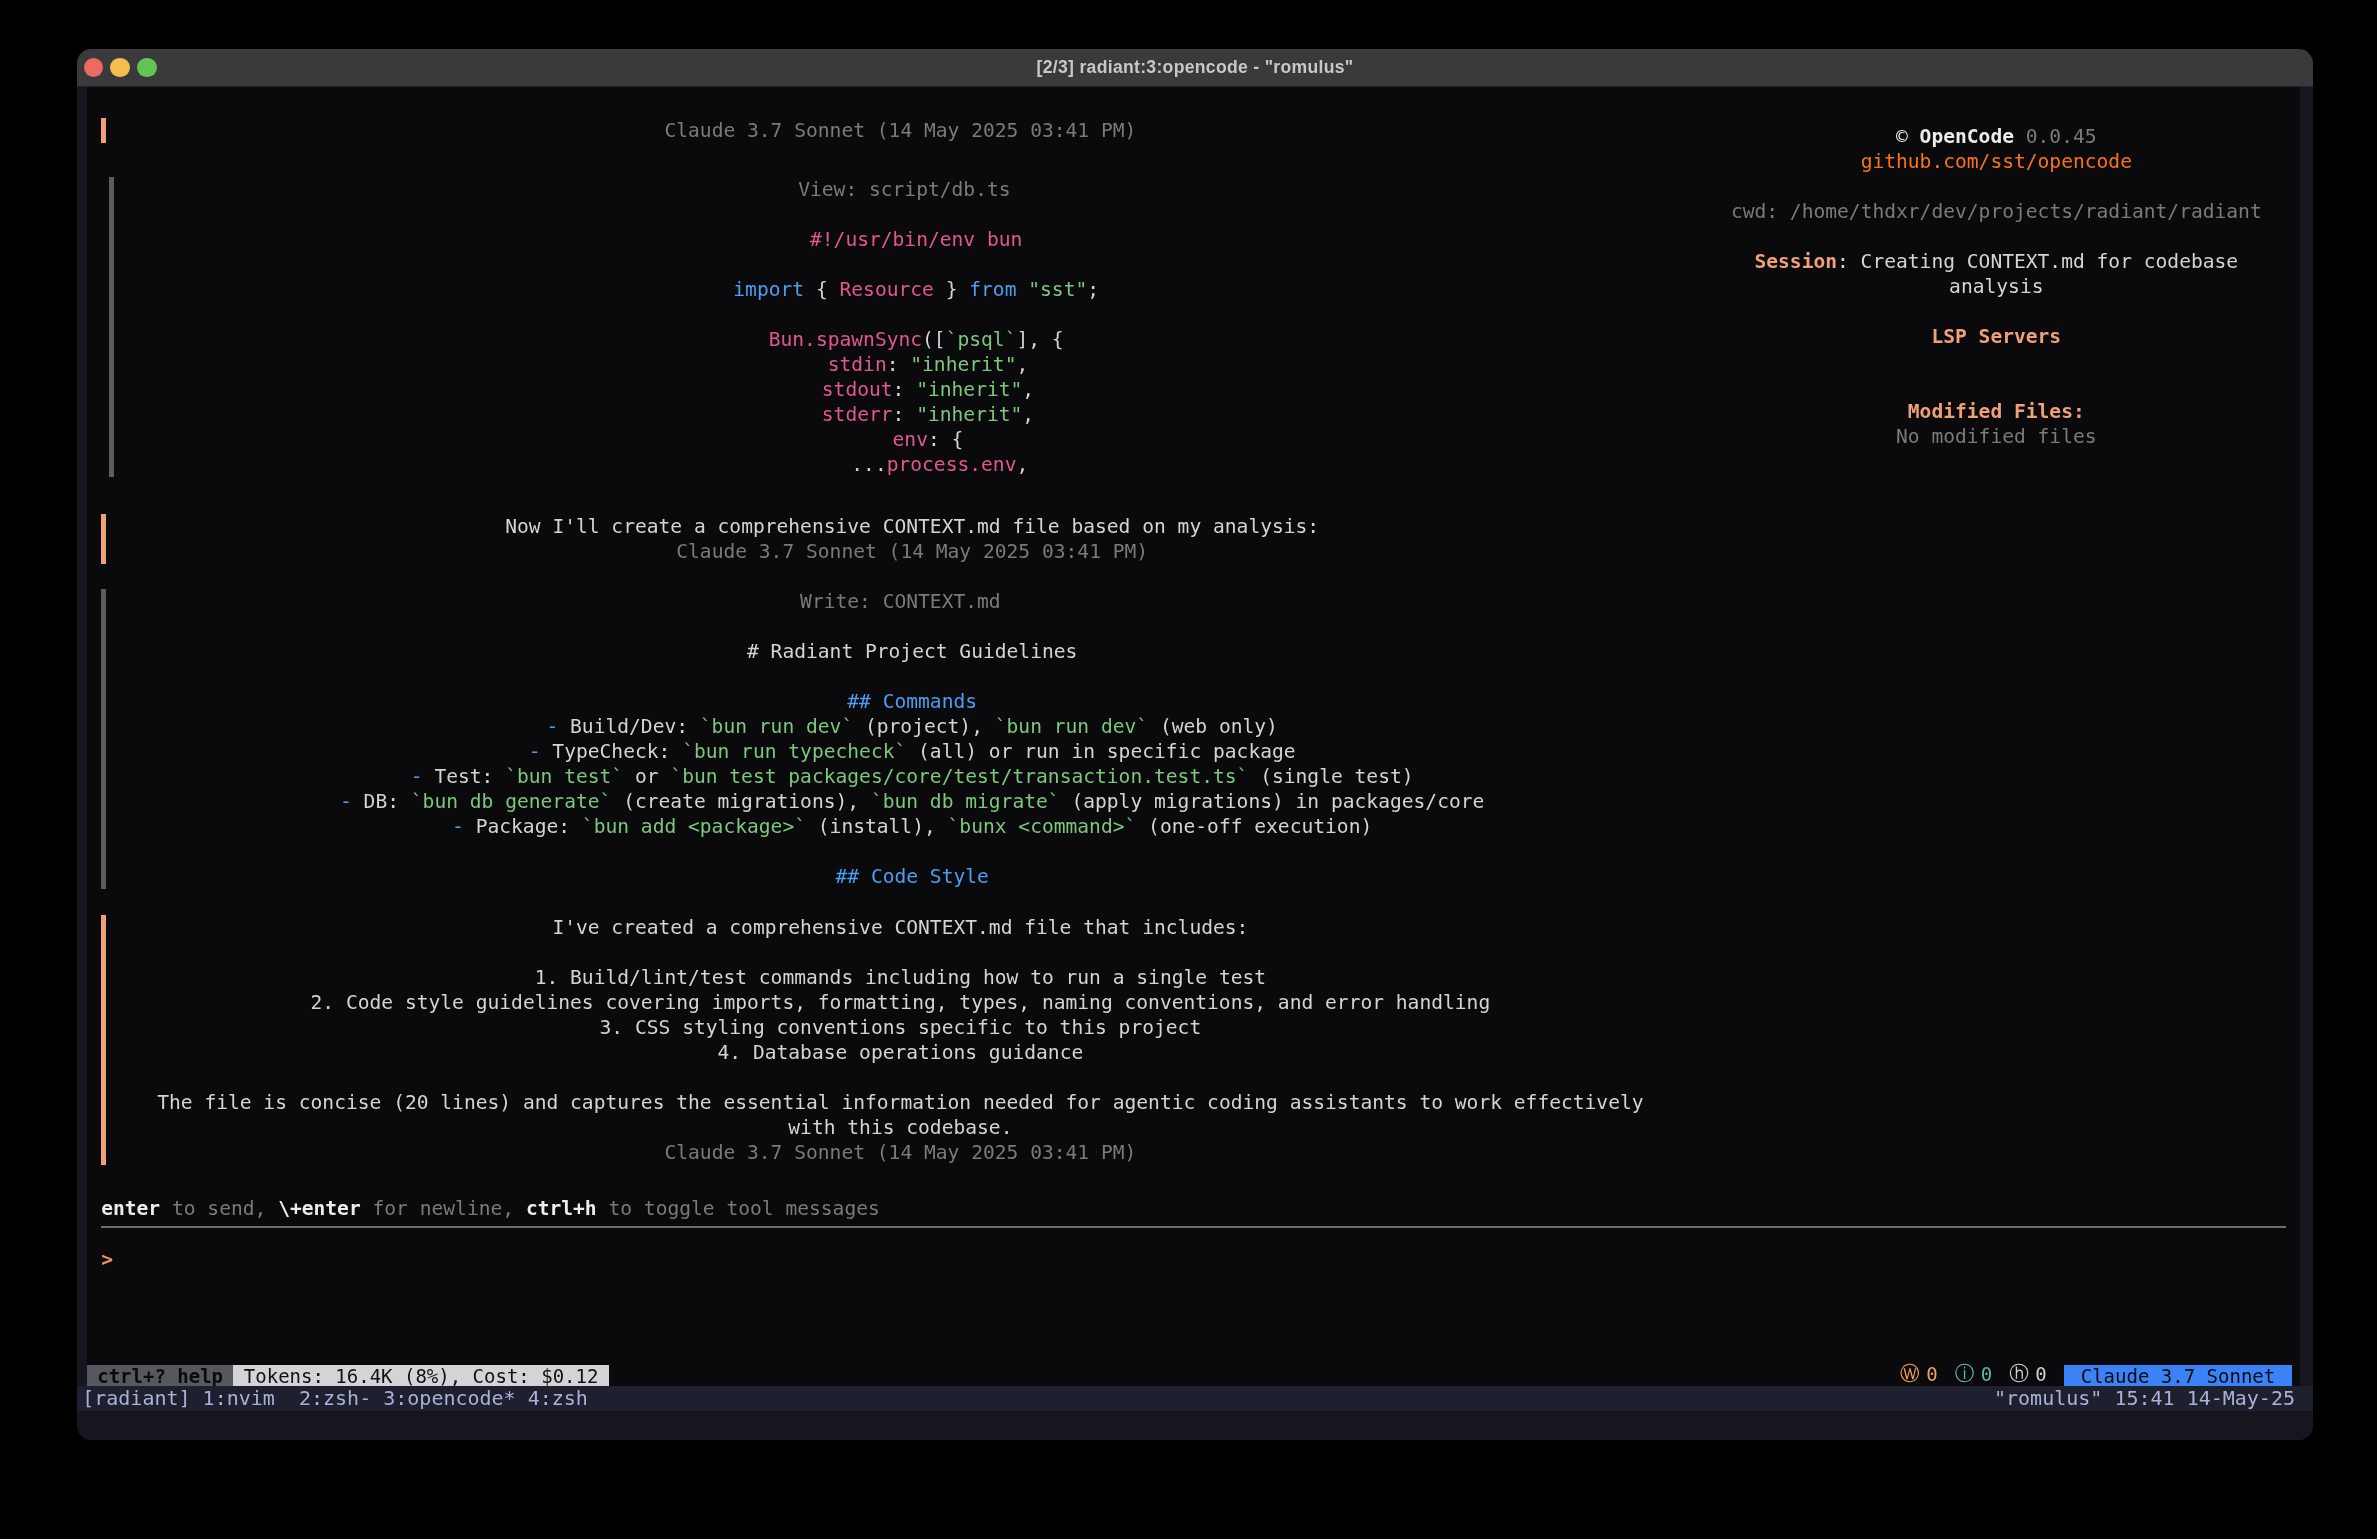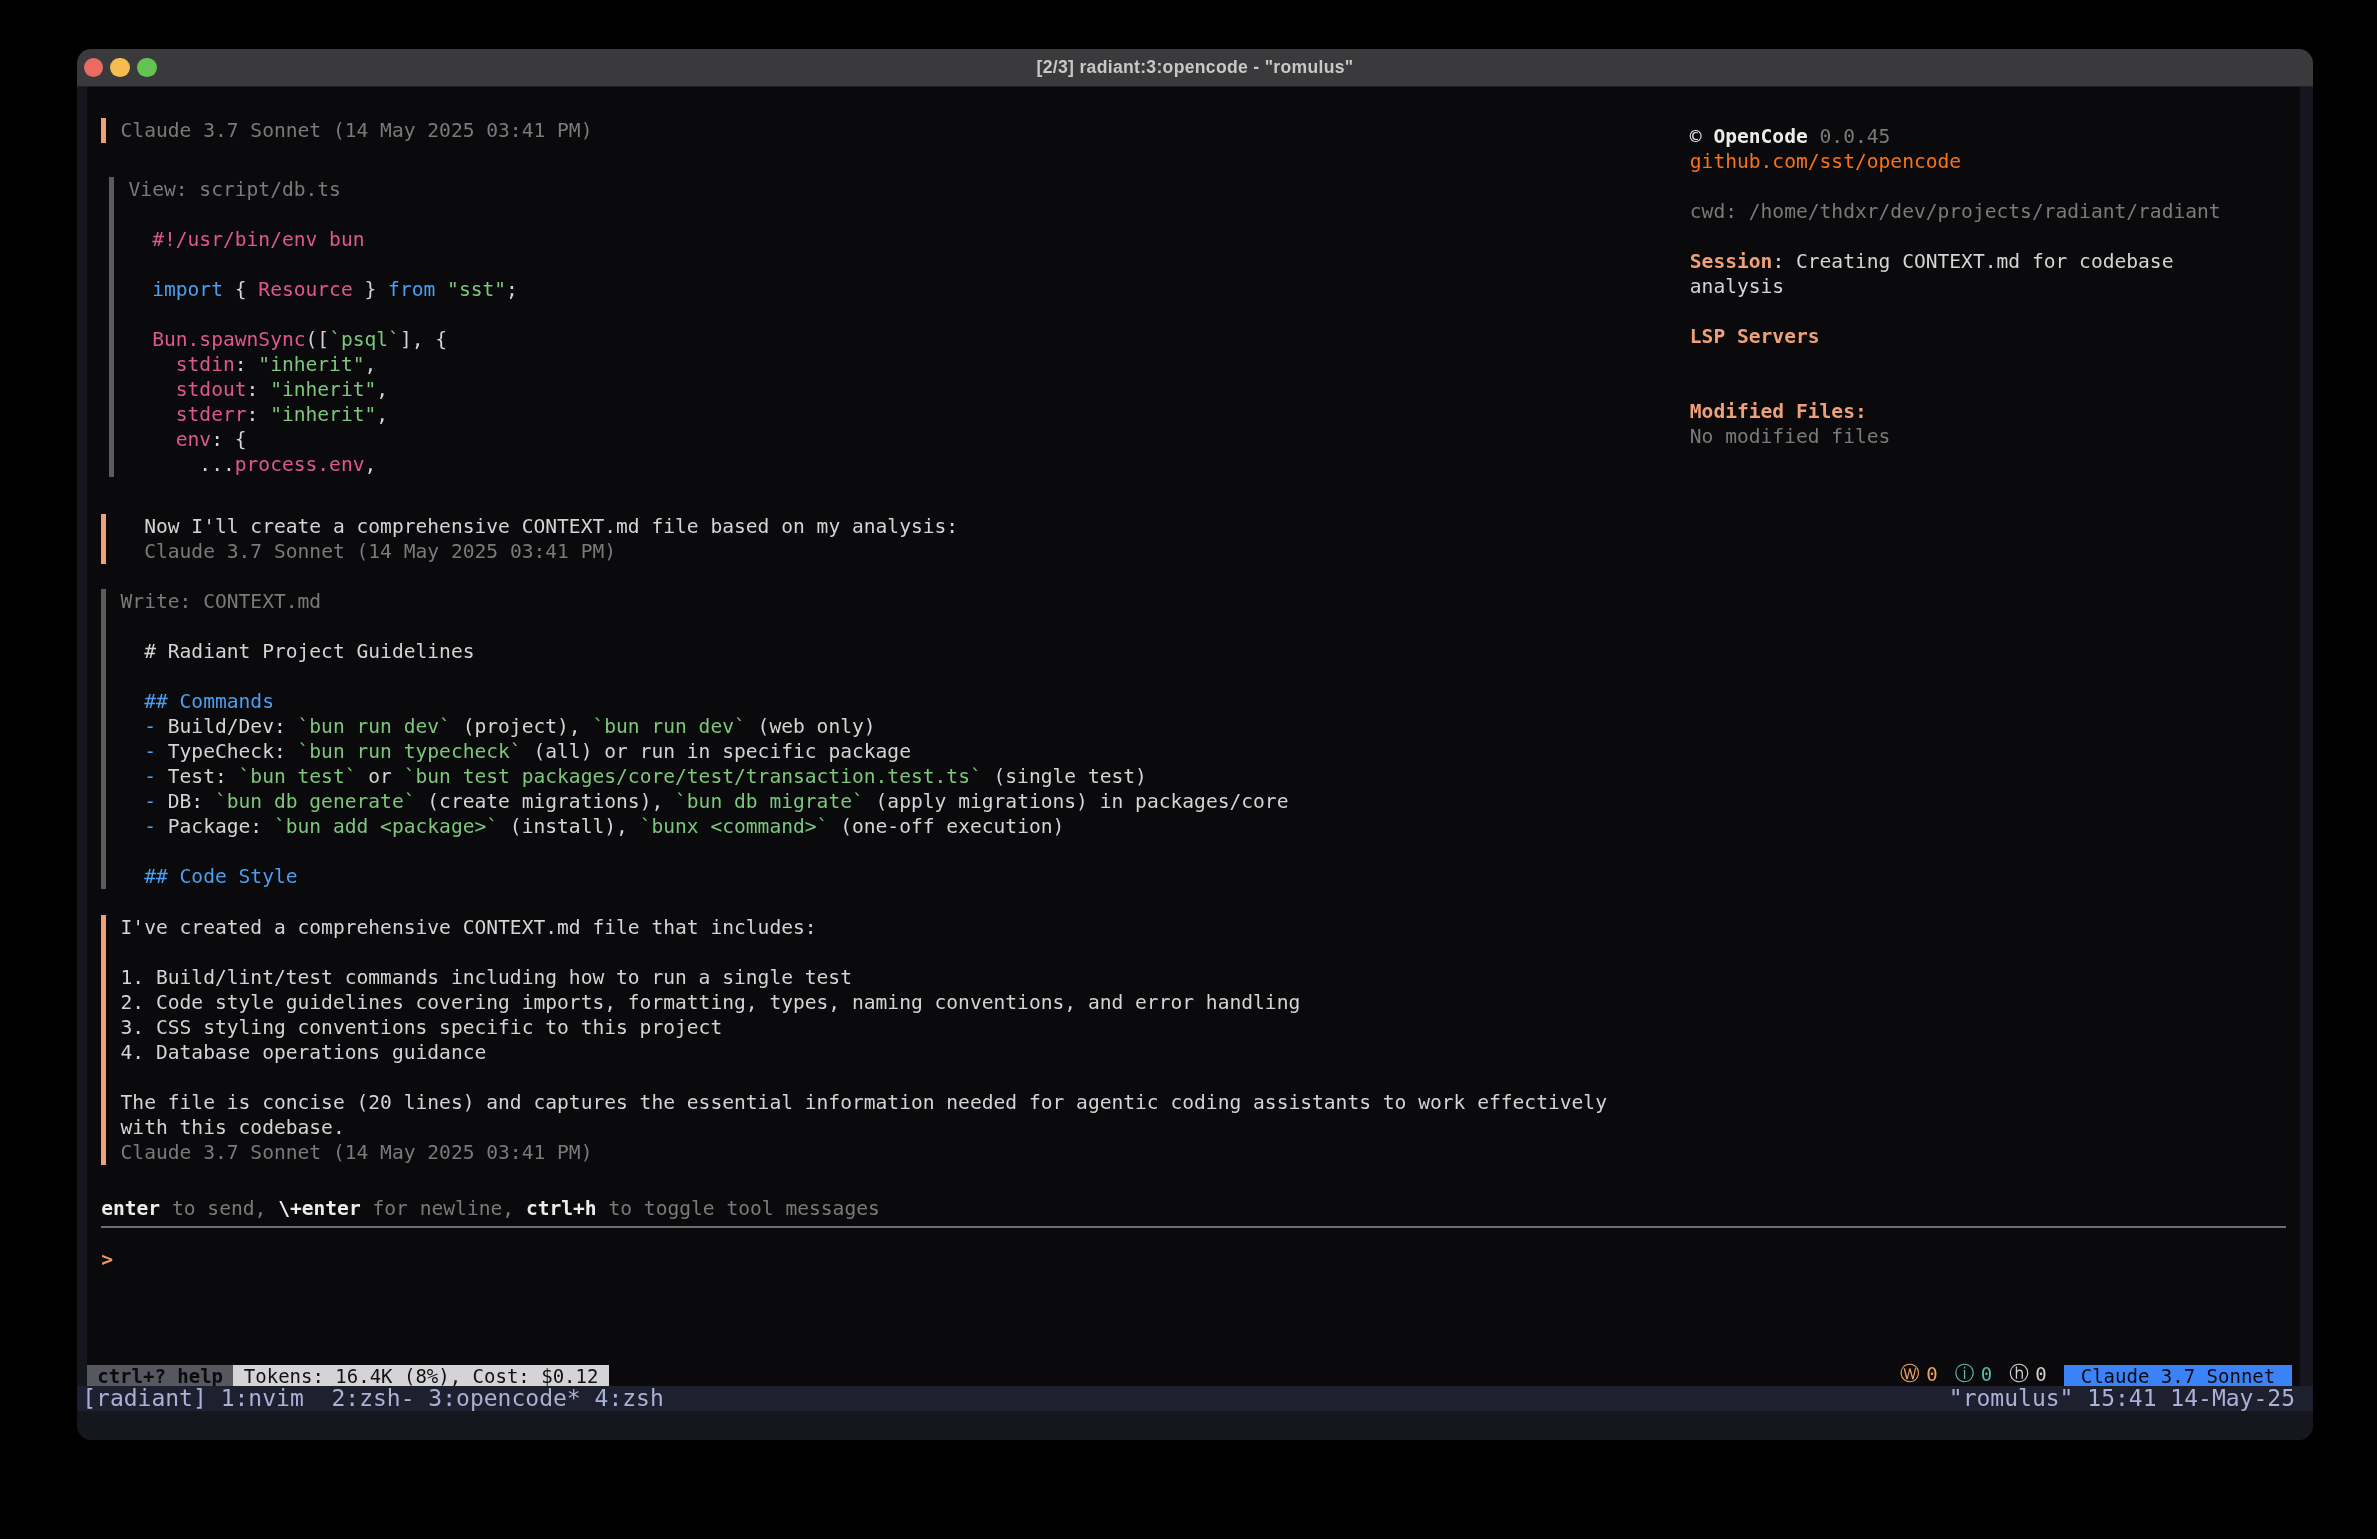--- a/index.html
+++ b/index.html
@@ -21,21 +21,21 @@
   .dot-close { background:#ec6b60; }
   .dot-min { background:#f5bd4f; }
   .dot-zoom { background:#63c454; }
   .title { font:600 17.6px "Liberation Sans", sans-serif; color:#c8c8c8; letter-spacing:0.3px; }
 
   .terminal { position:absolute; top:38px; left:0; right:0; bottom:0; background:#15161e; }
   .app {
     position:absolute; left:9.8px; right:13px; top:0; bottom:53px;
     background:#0a0a0c; color:#d4d4d4; font-size:19.6px;
   }
-  .line { min-height:25px; line-height:25px; white-space:pre; }
+  .line { min-height:25px; line-height:25px; white-space:pre;text-align:center; }
 
   .chat { position:absolute; left:14.4px; top:31px; width:1579px; }
   .block { border-left:5.2px solid #5c5c5c; padding-left:14.4px; }
   .block--peach { border-left-color:#efa077; }
   .block--gray  { border-left-color:#5c5c5c; }
   .chat .block:nth-child(1) { margin-bottom:34px; }
   .chat .block:nth-child(2) { margin-bottom:37px;margin-left:8px; }
   .chat .block:nth-child(3) { margin-bottom:25px;padding-left:38px; }
   .chat .block:nth-child(4) { margin-bottom:26px; }
 
@@ -66,21 +66,21 @@
   .chip-help   { background:#56575f; color:#0b0b0d; font-weight:bold; }
   .chip-tokens { background:#d4d4d6; color:#111; }
   .chip-model  { background:#3b82f6; color:#0b0b0d; padding:0 17px; }
   .statusrow .spacer { flex:1; }
   .diag { display:flex; align-items:center; margin-right:17px; }
   .diag-item { display:flex; align-items:center; margin-left:17px; white-space:pre; }
   .diag-icon { font-family:"DejaVu Sans", sans-serif; font-size:19.6px; margin-right:6.5px; }
 
   .tmux {
     position:absolute; left:0; right:0; bottom:29px; height:25px;
-    background:#1e2030; color:#a9b1d6; font-size:23px; line-height:25px;
+    background:#1e2030; color:#a9b1d6; font-size:20px; line-height:25px;
     display:flex; justify-content:space-between; white-space:pre;
     padding:0 18px 0 5.2px;
   }
 </style>
 </head>
 <body>
 
 <div class="window">
 
   <div class="titlebar">

